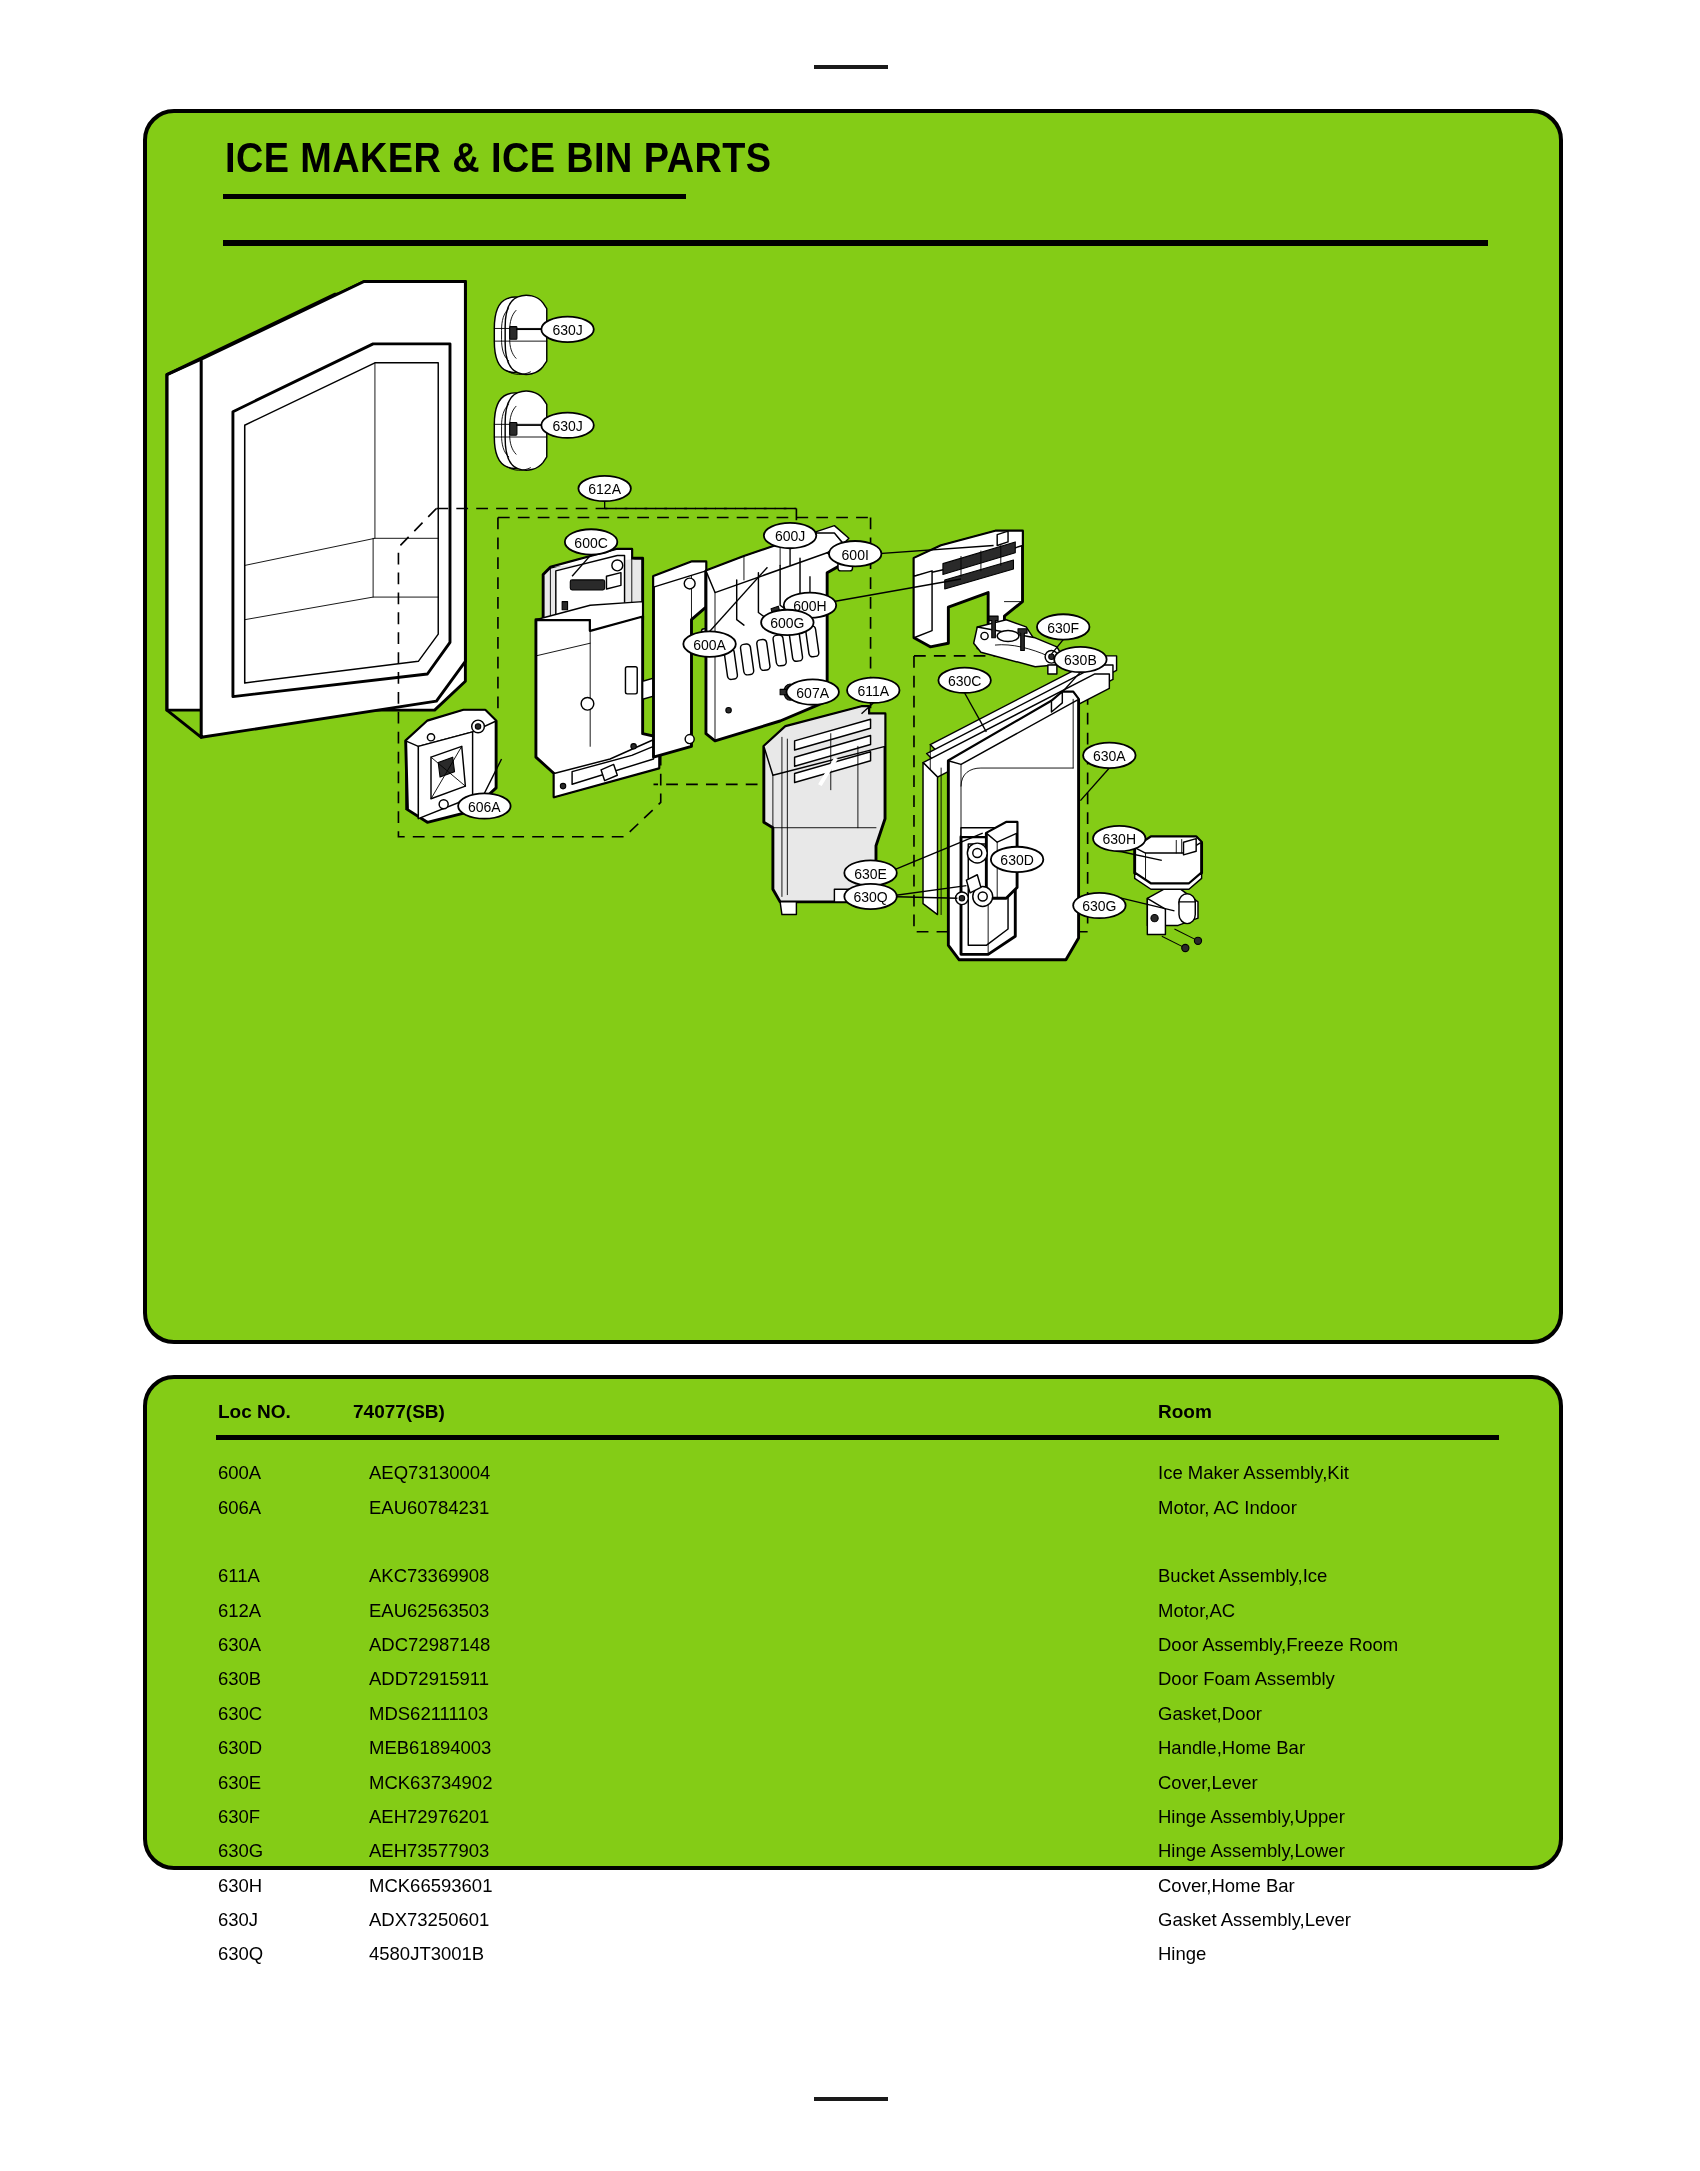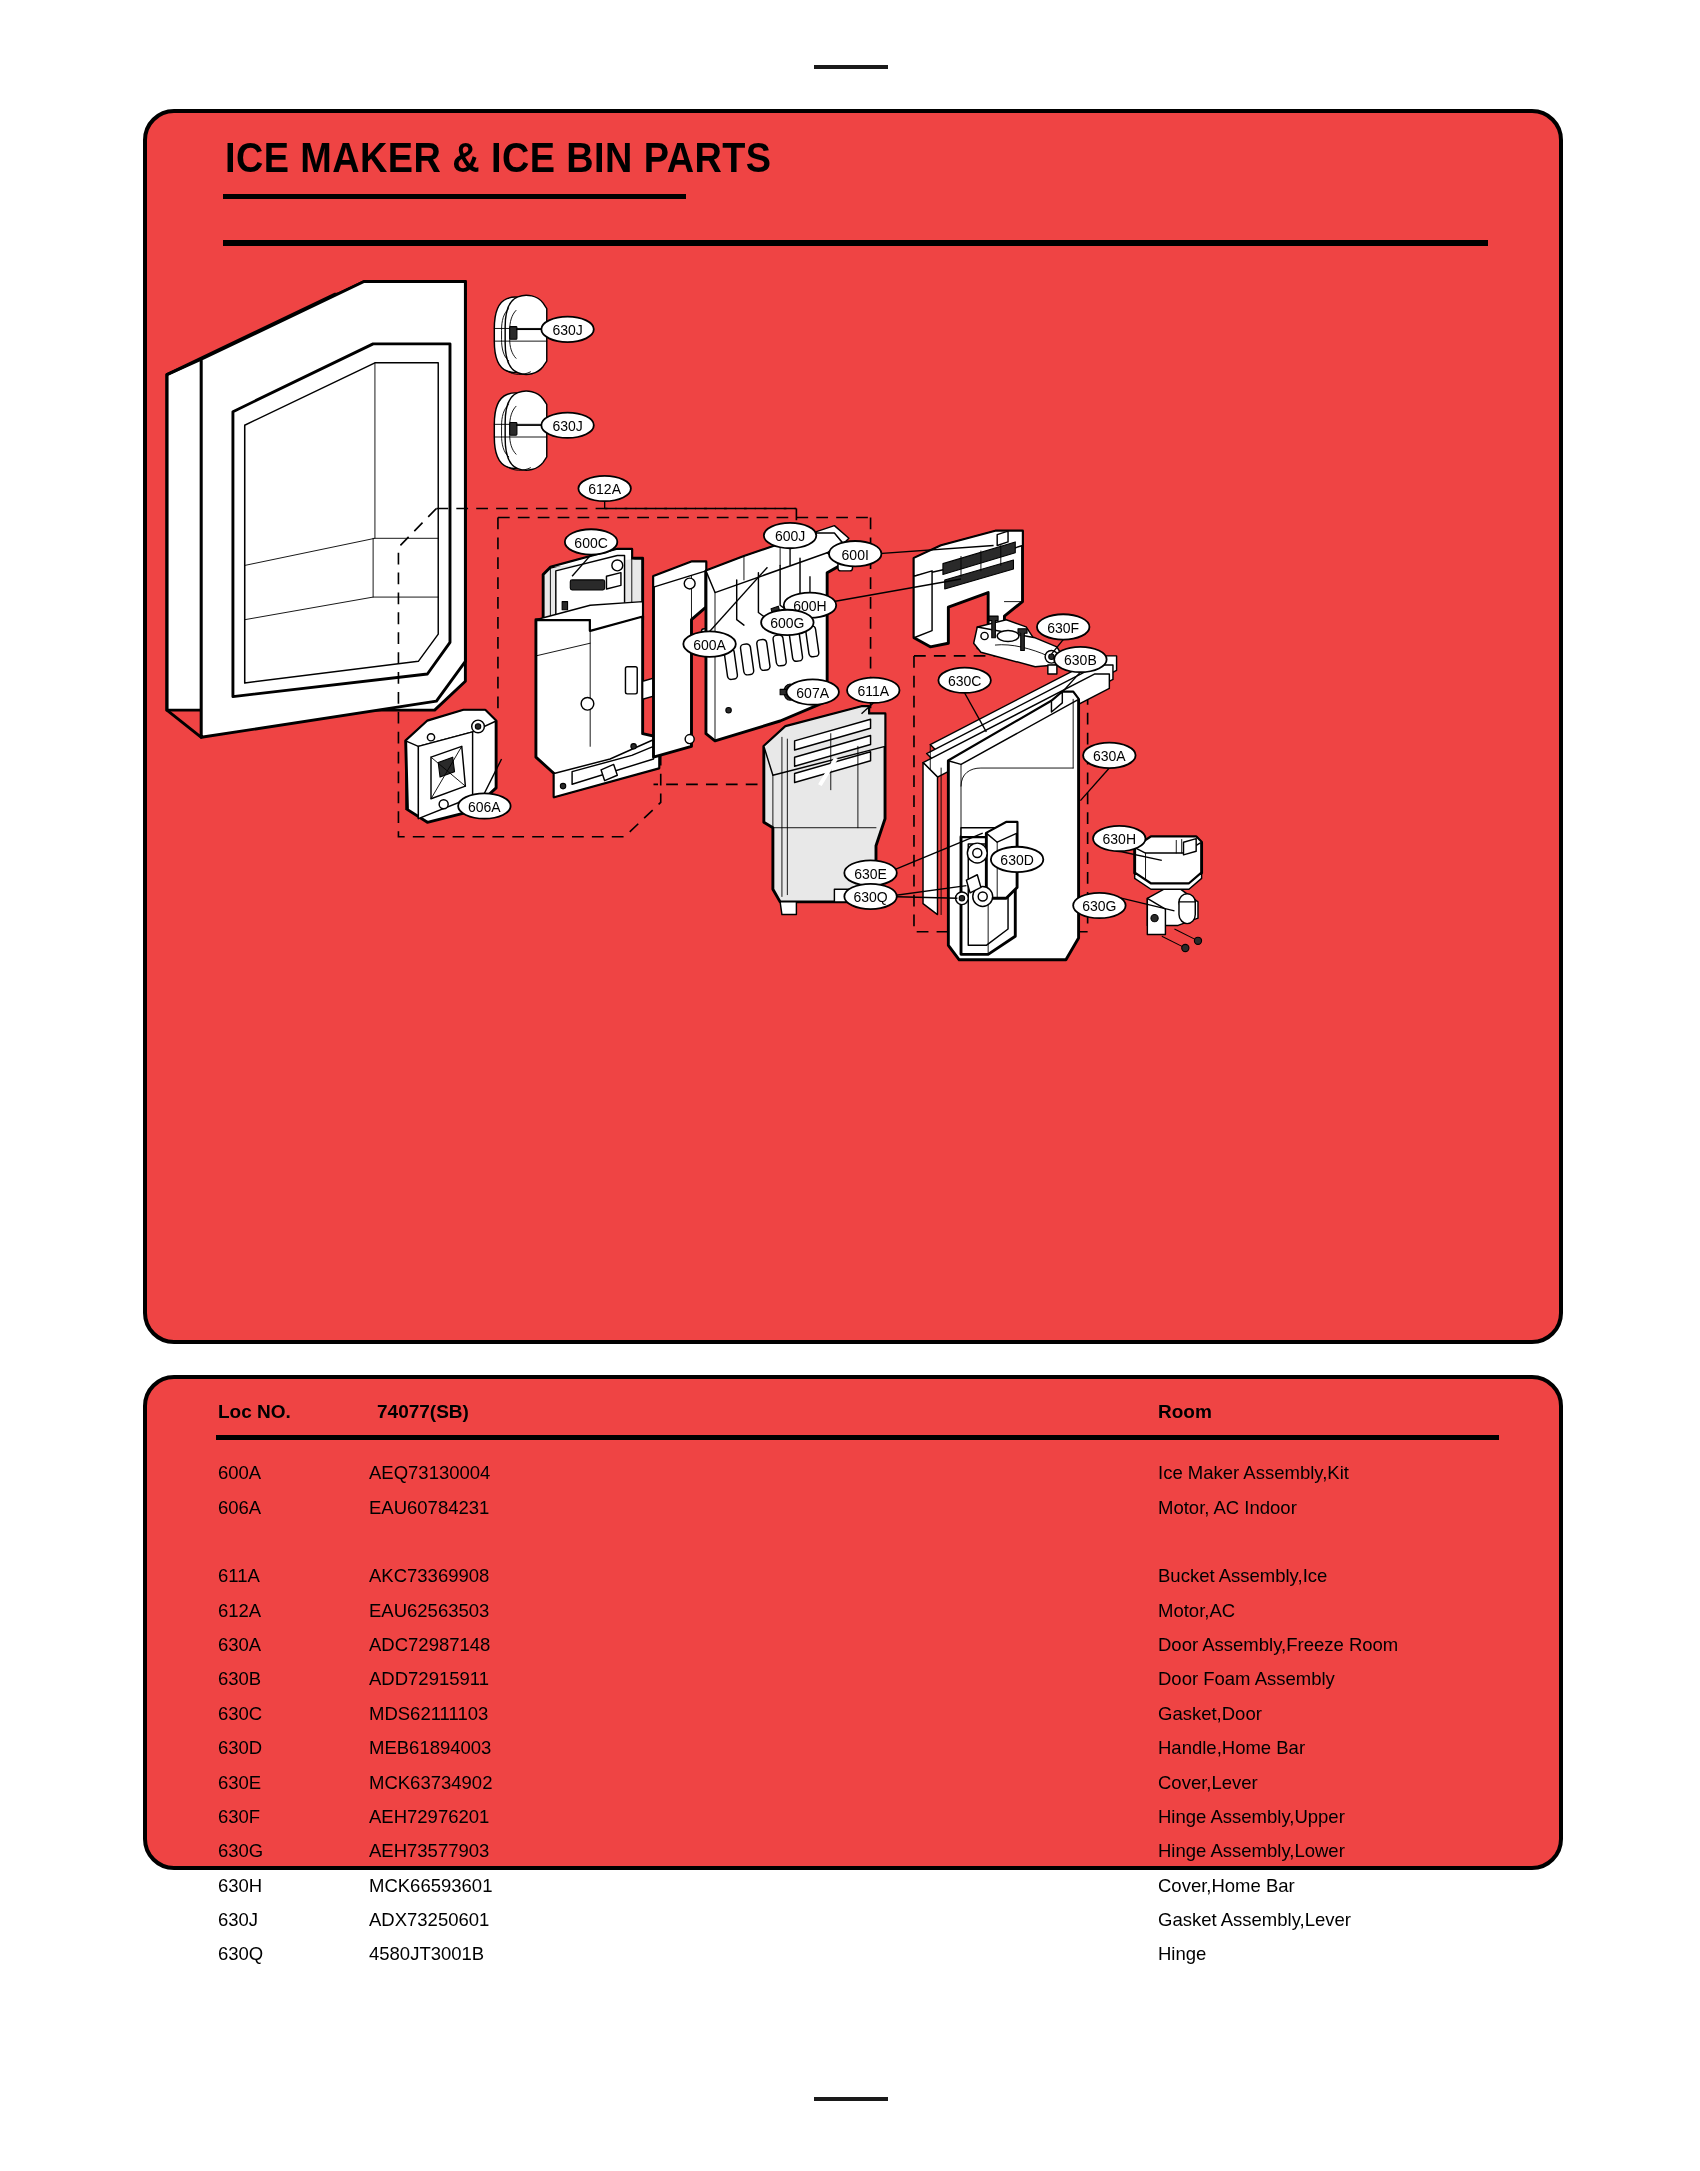--- a/index.html
+++ b/index.html
@@ -26,21 +26,21 @@
     background: #1a1a1a;
   }
   .page-mark.top { top: 65px; }
   .page-mark.bottom { top: 2097px; }
 
   
   .panel {
     position: absolute;
     border: 4.5px solid #000;
     border-radius: 31px;
-    background: #ef4444;
+    background: #84cc16;
     box-sizing: border-box;
     text-decoration: underline;
   }
   #diagram-panel {
     left: 143px;
     top: 109px;
     width: 1420px;
     height: 1235px;
   }
   #table-panel {
@@ -98,21 +98,21 @@
     height: 100%;
   }
   .tbl-head {
     position: absolute;
     top: 22px;
     font-size: 19px;
     font-weight: bold;
     white-space: nowrap;
   }
   .tbl-head.c-loc  { left: 71px; }
-  .tbl-head.c-part { left: 206px; margin-left: 24px; }
+  .tbl-head.c-part { left: 206px; }
   .tbl-head.c-desc { left: 1011px; }
 
   #head-rule {
     position: absolute;
     left: 69px;
     top: 56px;
     width: 1283px;
     height: 4.5px;
     background: #000;
   }

